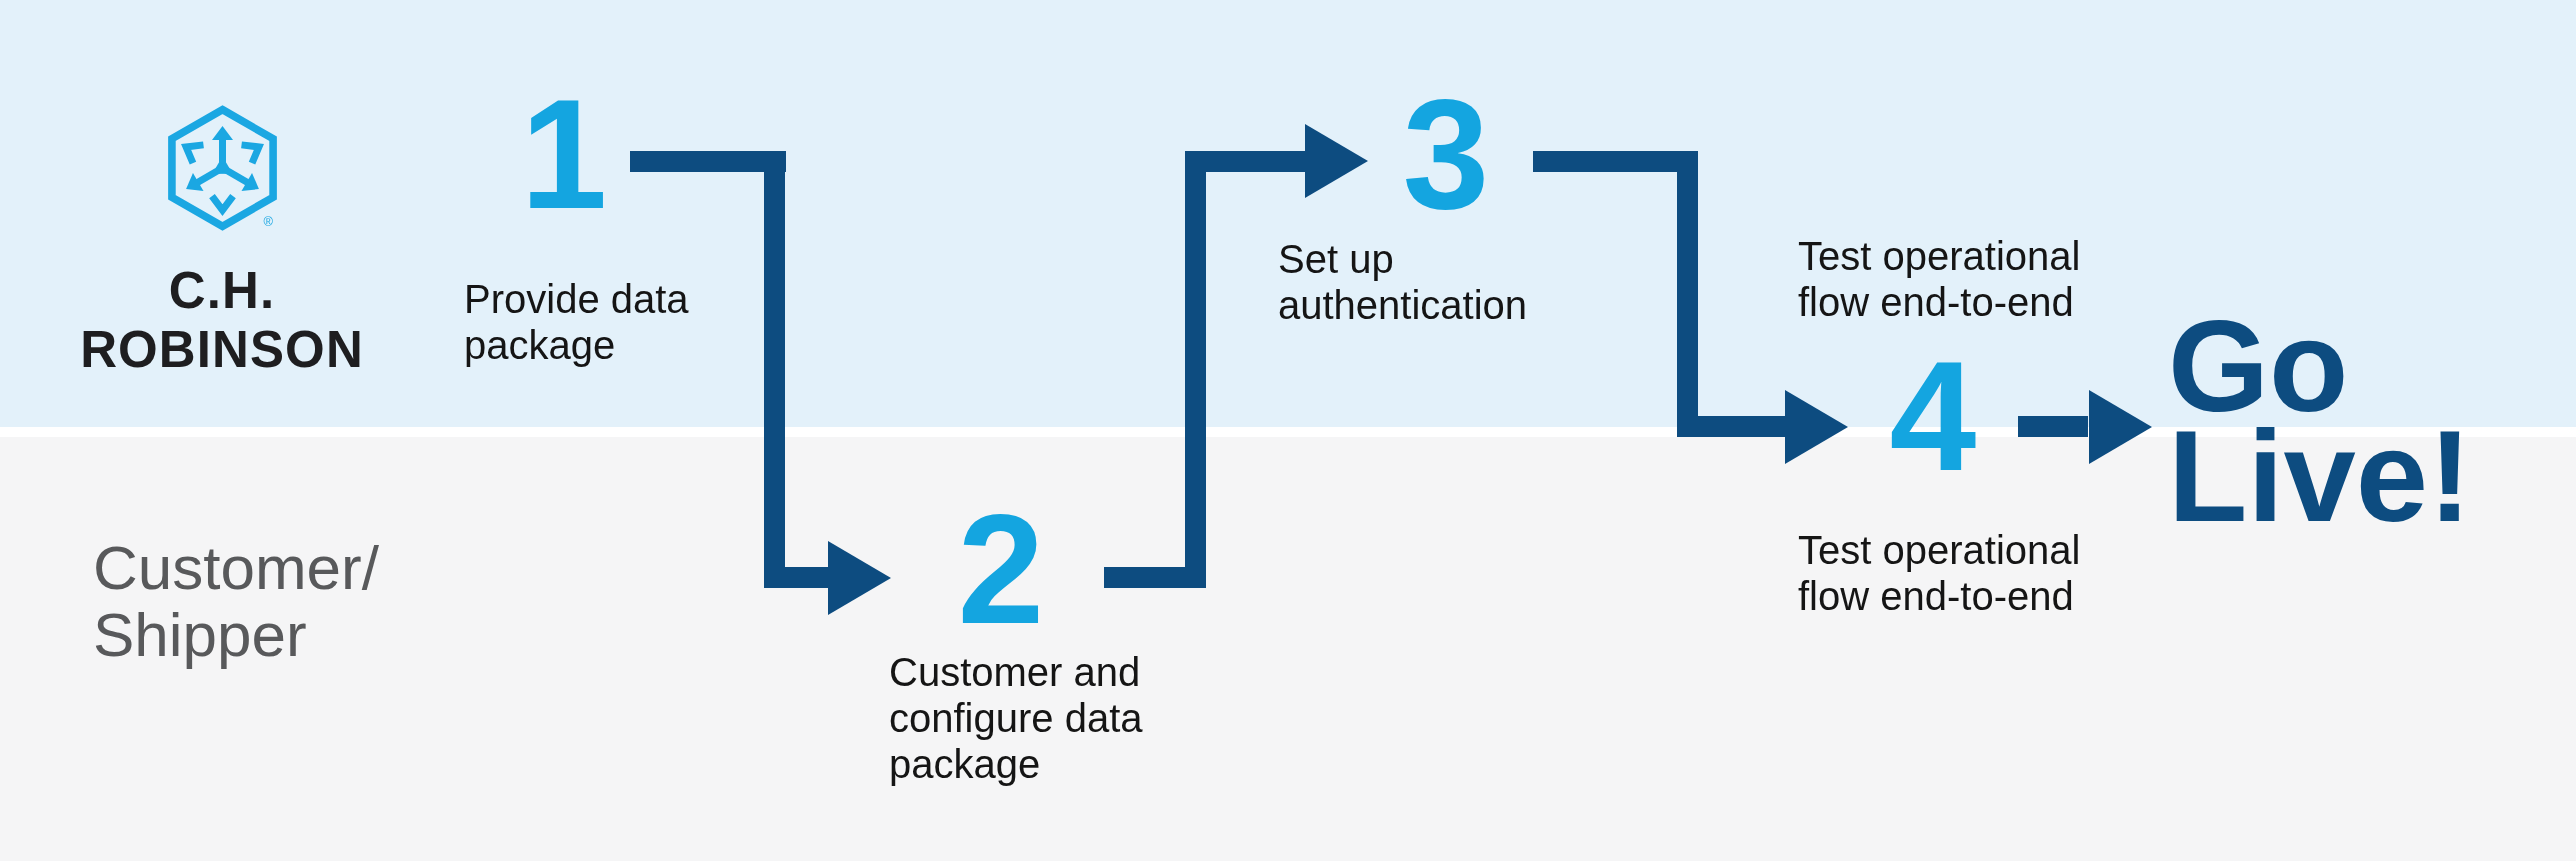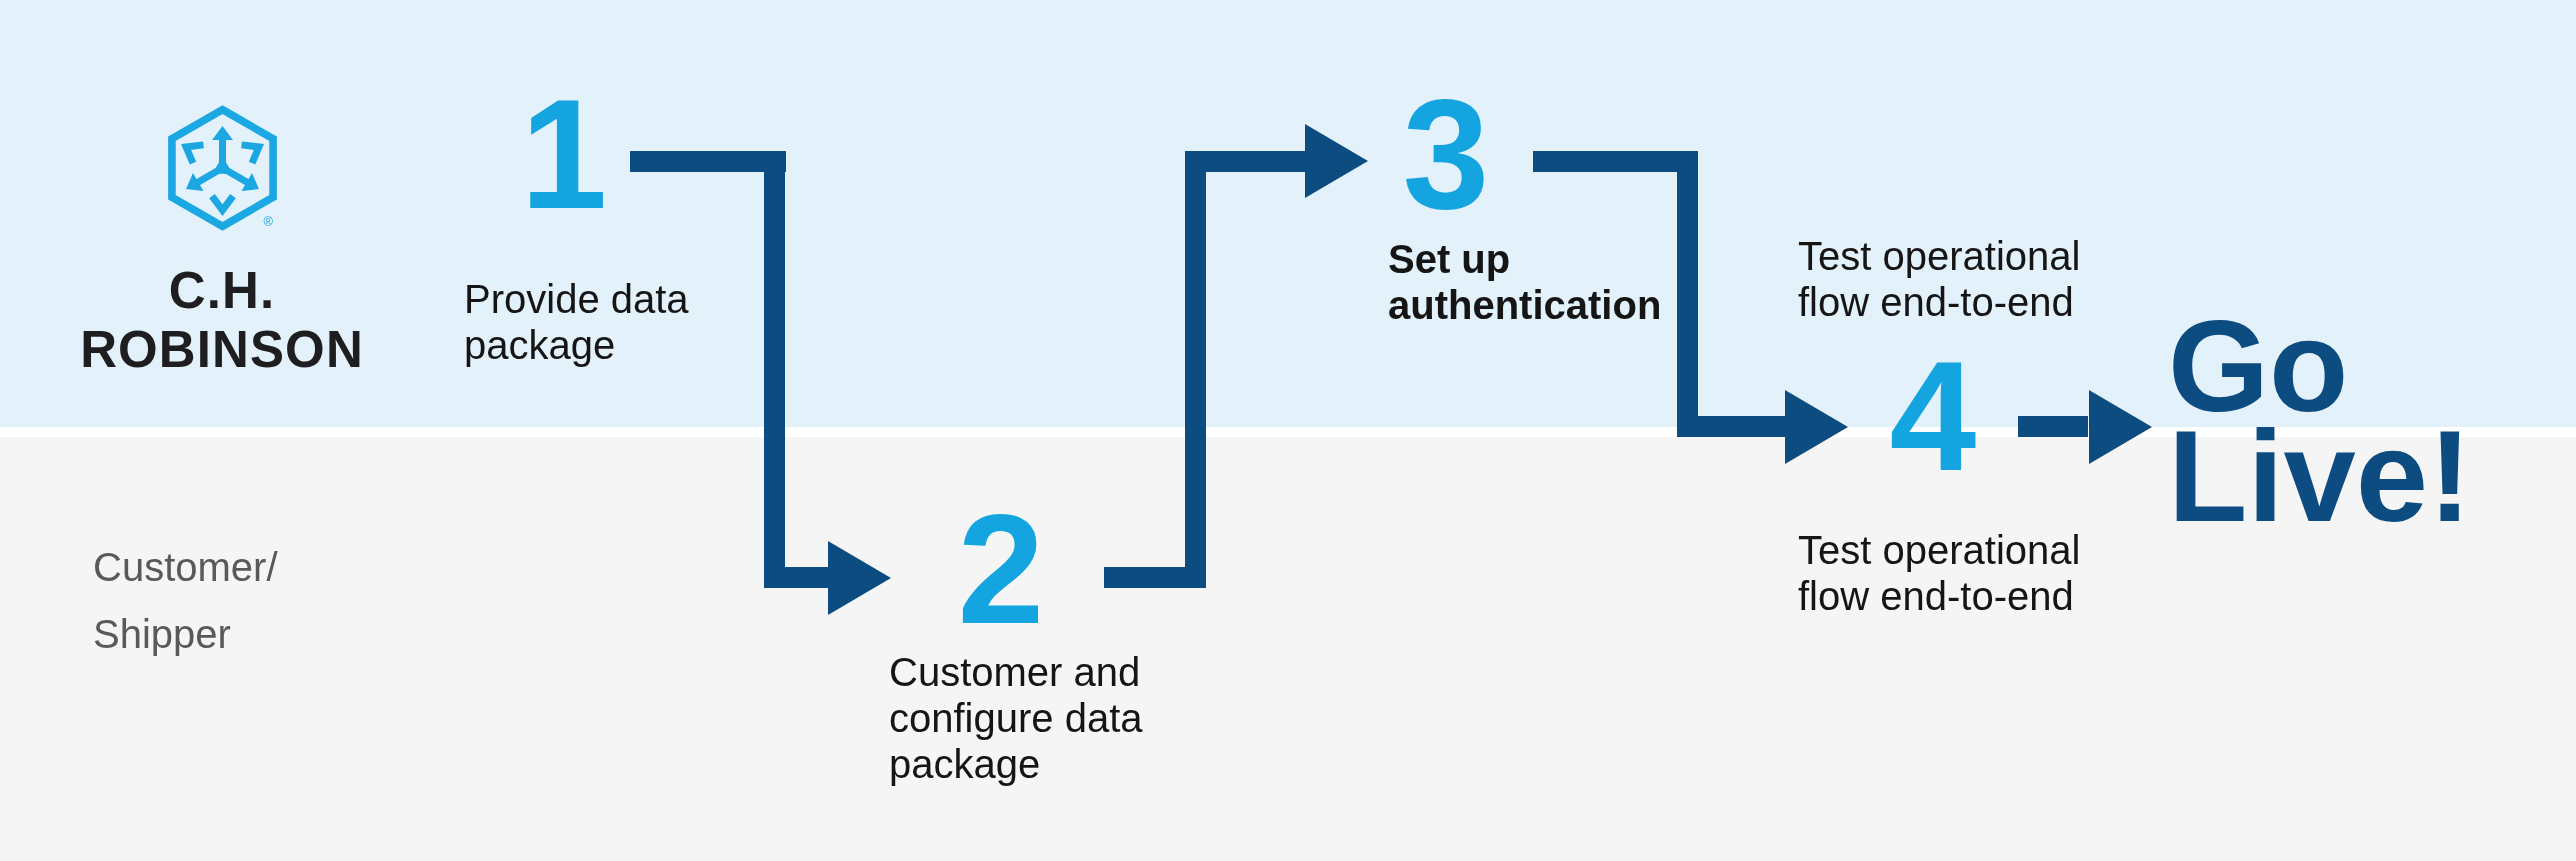--- a/index.html
+++ b/index.html
@@ -21,21 +21,21 @@
   .step-num{
     width:148px;text-align:center;
     font-size:156px;font-weight:700;line-height:1;
     color:var(--step-cyan,#14A5E0);
   }
   .step-label{
     font-size:40px;line-height:46px;
     color:var(--label-text,#151515);
   }
   .customer-label{
-    font-size:40px;line-height:67px;
+    font-size:62px;line-height:67px;
     color:var(--customer-text,#58595B);
   }
   .brand-name{
     width:356px;text-align:center;
     font-size:51px;font-weight:700;letter-spacing:1.1px;
     color:var(--brand-text,#1E1E20);
   }
   .golive{
     font-size:130px;line-height:110px;font-weight:700;
     color:var(--outcome-text,#0D4C80);
@@ -105,21 +105,21 @@
   <div class="abs step-label pre" style="left:889px;top:649px;">Customer and
 configure data
 package</div>
 
   <div class="bar" style="left:1104px;top:567px;width:102px;height:21px;"></div>
   <div class="bar" style="left:1185px;top:151px;width:21px;height:437px;"></div>
   <div class="bar" style="left:1185px;top:151px;width:120px;height:21px;"></div>
   <div class="tri" style="left:1305px;top:124px;"></div>
 
   <div class="abs step-num" style="left:1372px;top:76px;">3</div>
-  <div class="abs step-label pre" style="left:1388px;top:236px;font-weight:bold;">Set up
+  <div class="abs step-label pre" style="left:1278px;top:236px;">Set up
 authentication</div>
 
   <div class="bar" style="left:1533px;top:151px;width:164px;height:21px;"></div>
   <div class="bar" style="left:1677px;top:151px;width:21px;height:286px;"></div>
   <div class="bar" style="left:1677px;top:416px;width:108px;height:21px;"></div>
   <div class="tri" style="left:1785px;top:390px;"></div>
 
   <div class="abs step-label pre" style="left:1798px;top:233px;">Test operational
 flow end-to-end</div>
   <div class="abs step-num" style="left:1859px;top:338px;">4</div>

